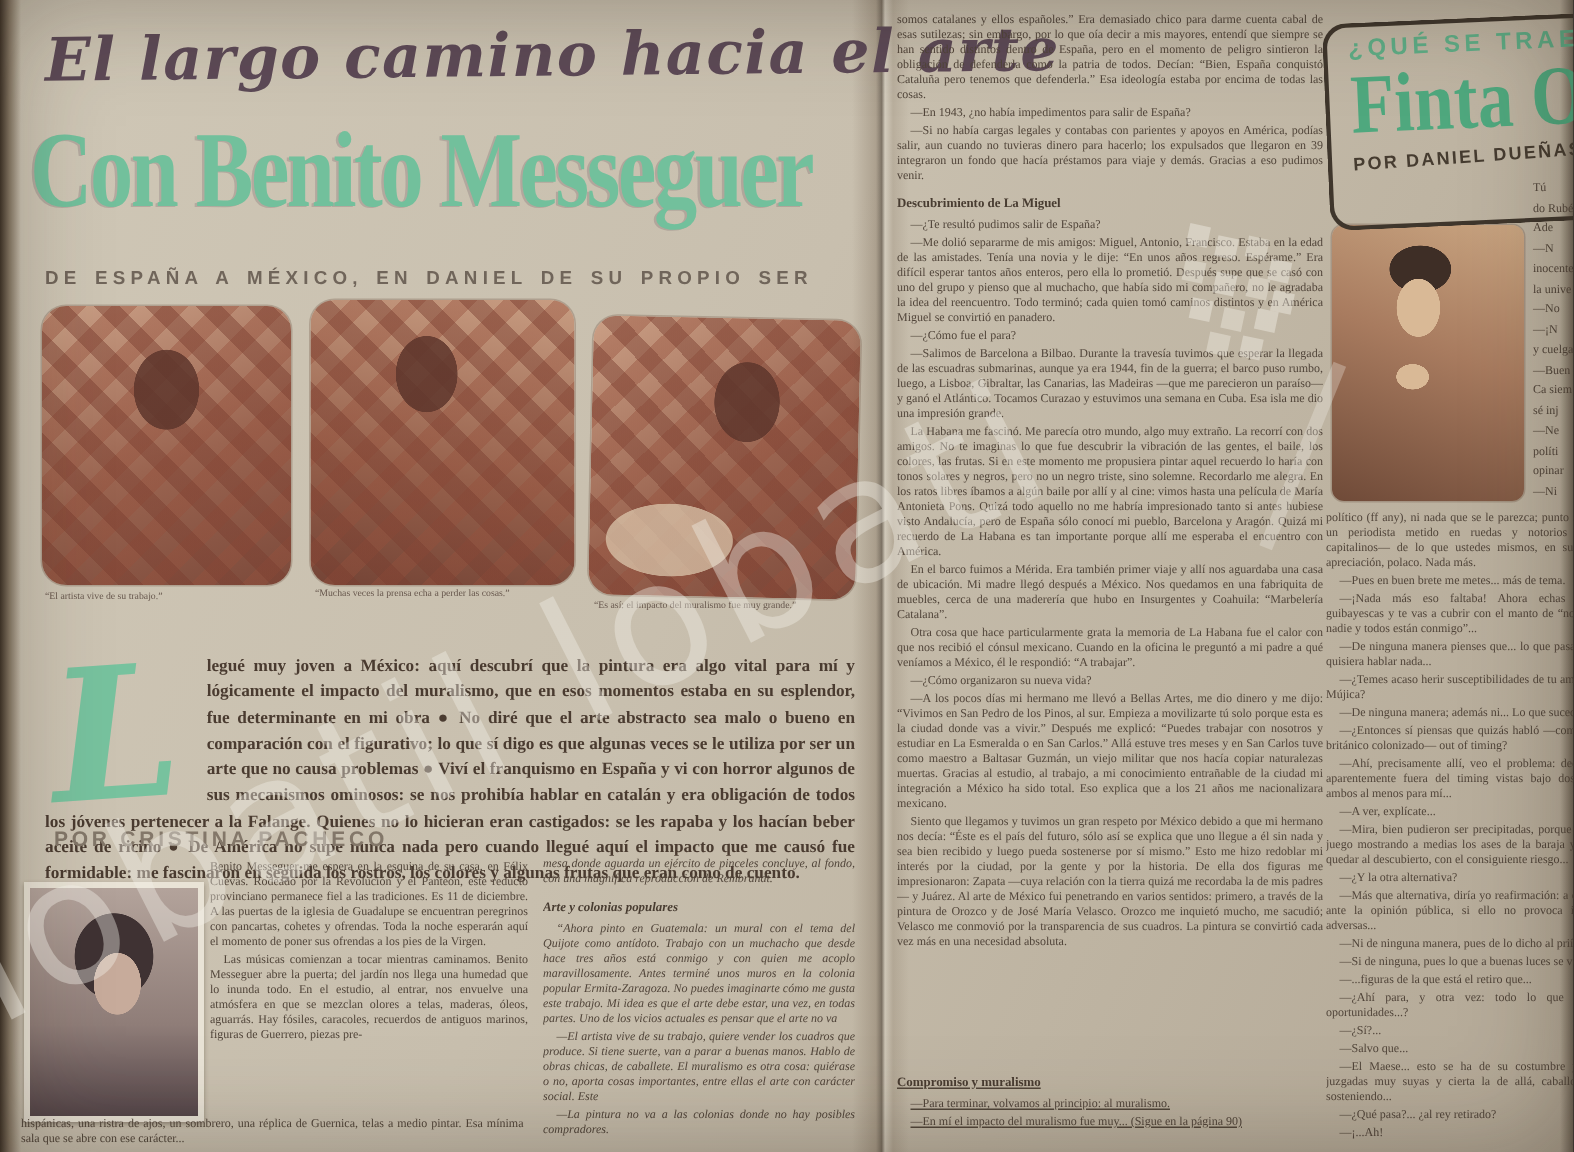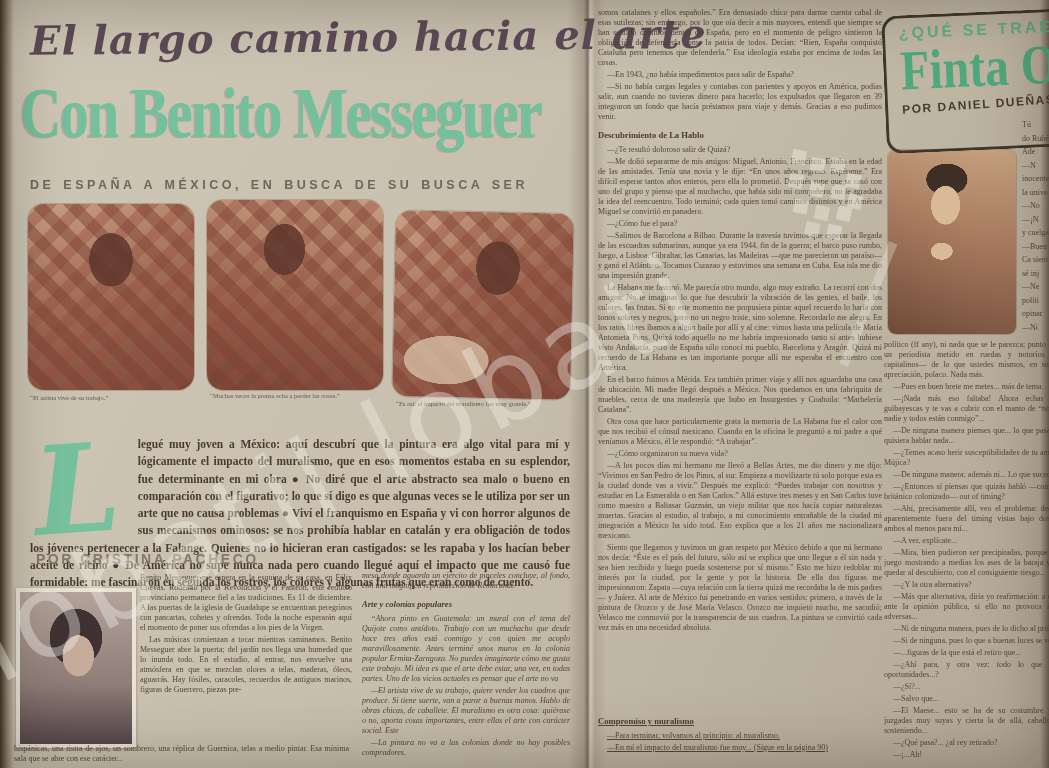--- a/index.html
+++ b/index.html
@@ -121,21 +121,21 @@
 </head>
 <body>
 
 <div id="stage">
   <div class="edge-left"></div>
   <div class="gutter"></div>
   <div class="edge-right"></div>
 
   <div class="kicker">El largo camino hacia el arte</div>
   <div class="main-title"><span class="squeeze">Con Benito Messeguer</span></div>
-  <div class="subtitle">DE ESPAÑA A MÉXICO, EN BUSCA DE SU BUSCA SER</div>
+  <div class="subtitle">DE ESPAÑA A MÉXICO, EN DANIEL DE SU PROPIO SER</div>
 
   <div class="photo p1"></div>
   <div class="photo p2"></div>
   <div class="photo p3"></div>
   <div class="caption c1">“El artista vive de su trabajo.”</div>
   <div class="caption c2">“Muchas veces la prensa echa a perder las cosas.”</div>
   <div class="caption c3">“Es así: el impacto del muralismo fue muy grande.”</div>
 
   <div class="intro">
     <span class="dropcap">L</span><span>legué muy joven a México: aquí descubrí que la pintura era algo vital para mí y lógicamente el impacto del muralismo, que en esos momentos estaba en su esplendor, fue determinante en mi obra ● No diré que el arte abstracto sea malo o bueno en comparación con el figurativo; lo que sí digo es que algunas veces se le utiliza por ser un arte que no causa problemas ● Viví el franquismo en España y vi con horror algunos de sus mecanismos ominosos: se nos prohibía hablar en catalán y era obligación de todos los jóvenes pertenecer a la Falange. Quienes no lo hicieran eran castigados: se les rapaba y los hacían beber aceite de ricino ● De América no supe nunca nada pero cuando llegué aquí el impacto que me causó fue formidable: me fascinaron en seguida los rostros, los colores y algunas frutas que eran como de cuento.</span>
@@ -157,22 +157,22 @@
     <p>“Ahora pinto en Guatemala: un mural con el tema del Quijote como antídoto. Trabajo con un muchacho que desde hace tres años está conmigo y con quien me acoplo maravillosamente. Antes terminé unos muros en la colonia popular Ermita-Zaragoza. No puedes imaginarte cómo me gusta este trabajo. Mi idea es que el arte debe estar, una vez, en todas partes. Uno de los vicios actuales es pensar que el arte no va</p>
     <p>—El artista vive de su trabajo, quiere vender los cuadros que produce. Si tiene suerte, van a parar a buenas manos. Hablo de obras chicas, de caballete. El muralismo es otra cosa: quiérase o no, aporta cosas importantes, entre ellas el arte con carácter social. Este</p>
     <p>—La pintura no va a las colonias donde no hay posibles compradores.</p>
   </div>
 
   <div class="colA smalltext">
     <div class="colA-flow">
       <p class="noind">somos catalanes y ellos españoles.” Era demasiado chico para darme cuenta cabal de esas sutilezas; sin embargo, por lo que oía decir a mis mayores, entendí que siempre se han sentido distintos dentro de España, pero en el momento de peligro sintieron la obligación de defenderla como la patria de todos. Decían: “Bien, España conquistó Cataluña pero tenemos que defenderla.” Esa ideología estaba por encima de todas las cosas.</p>
       <p>—En 1943, ¿no había impedimentos para salir de España?</p>
       <p>—Si no había cargas legales y contabas con parientes y apoyos en América, podías salir, aun cuando no tuvieras dinero para hacerlo; los expulsados que llegaron en 39 integraron un fondo que hacía préstamos para viaje y demás. Gracias a eso pudimos venir.</p>
-      <div class="subhead">Descubrimiento de La Hablo</div>
-      <p>—¿Te resultó doloroso salir de Quizá?</p>
+      <div class="subhead">Descubrimiento de La Miguel</div>
+      <p>—¿Te resultó pudimos salir de España?</p>
       <p>—Me dolió separarme de mis amigos: Miguel, Antonio, Francisco. Estaba en la edad de las amistades. Tenía una novia y le dije: “En unos años regreso. Espérame.” Era difícil esperar tantos años enteros, pero ella lo prometió. Después supe que se casó con uno del grupo y pienso que al muchacho, que había sido mi compañero, no le agradaba la idea del reencuentro. Todo terminó; cada quien tomó caminos distintos y en América Miguel se convirtió en panadero.</p>
       <p>—¿Cómo fue el para?</p>
       <p>—Salimos de Barcelona a Bilbao. Durante la travesía tuvimos que esperar la llegada de las escuadras submarinas, aunque ya era 1944, fin de la guerra; el barco puso rumbo, luego, a Lisboa, Gibraltar, las Canarias, las Madeiras —que me parecieron un paraíso— y ganó el Atlántico. Tocamos Curazao y estuvimos una semana en Cuba. Esa isla me dio una impresión grande.</p>
       <p>La Habana me fascinó. Me parecía otro mundo, algo muy extraño. La recorrí con dos amigos. No te imaginas lo que fue descubrir la vibración de las gentes, el baile, los colores, las frutas. Si en este momento me propusiera pintar aquel recuerdo lo haría con tonos solares y negros, pero no un negro triste, sino solemne. Recordarlo me alegra. En los ratos libres íbamos a algún baile por allí y al cine: vimos hasta una película de María Antonieta Pons. Quizá todo aquello no me habría impresionado tanto si antes hubiese visto Andalucía, pero de España sólo conocí mi pueblo, Barcelona y Aragón. Quizá mi recuerdo de La Habana es tan importante porque allí me esperaba el encuentro con América.</p>
       <p>En el barco fuimos a Mérida. Era también primer viaje y allí nos aguardaba una casa de ubicación. Mi madre llegó después a México. Nos quedamos en una fabriquita de muebles, cerca de una maderería que hubo en Insurgentes y Coahuila: “Marbelería Catalana”.</p>
       <p>Otra cosa que hace particularmente grata la memoria de La Habana fue el calor con que nos recibió el cónsul mexicano. Cuando en la oficina le preguntó a mi padre a qué veníamos a México, él le respondió: “A trabajar”.</p>
       <p>—¿Cómo organizaron su nueva vida?</p>
       <p>—A los pocos días mi hermano me llevó a Bellas Artes, me dio dinero y me dijo: “Vivimos en San Pedro de los Pinos, al sur. Empieza a movilizarte tú solo porque esta es la ciudad donde vas a vivir.” Después me explicó: “Puedes trabajar con nosotros y estudiar en La Esmeralda o en San Carlos.” Allá estuve tres meses y en San Carlos tuve como maestro a Baltasar Guzmán, un viejo militar que nos hacía copiar naturalezas muertas. Gracias al estudio, al trabajo, a mi conocimiento entrañable de la ciudad mi integración a México ha sido total. Eso explica que a los 21 años me nacionalizara mexicano.</p>
       <p>Siento que llegamos y tuvimos un gran respeto por México debido a que mi hermano nos decía: “Éste es el país del futuro, sólo así se explica que uno llegue a él sin nada y sea bien recibido y luego pueda sostenerse por sí mismo.” Esto me hizo redoblar mi interés por la ciudad, por la gente y por la historia. De ella dos figuras me impresionaron: Zapata —cuya relación con la tierra quizá me recordaba la de mis padres— y Juárez. Al arte de México fui penetrando en varios sentidos: primero, a través de la pintura de Orozco y de José María Velasco. Orozco me inquietó mucho, me sacudió; Velasco me conmovió por la transparencia de sus cuadros. La pintura se convirtió cada vez más en una necesidad absoluta.</p>
     </div>

